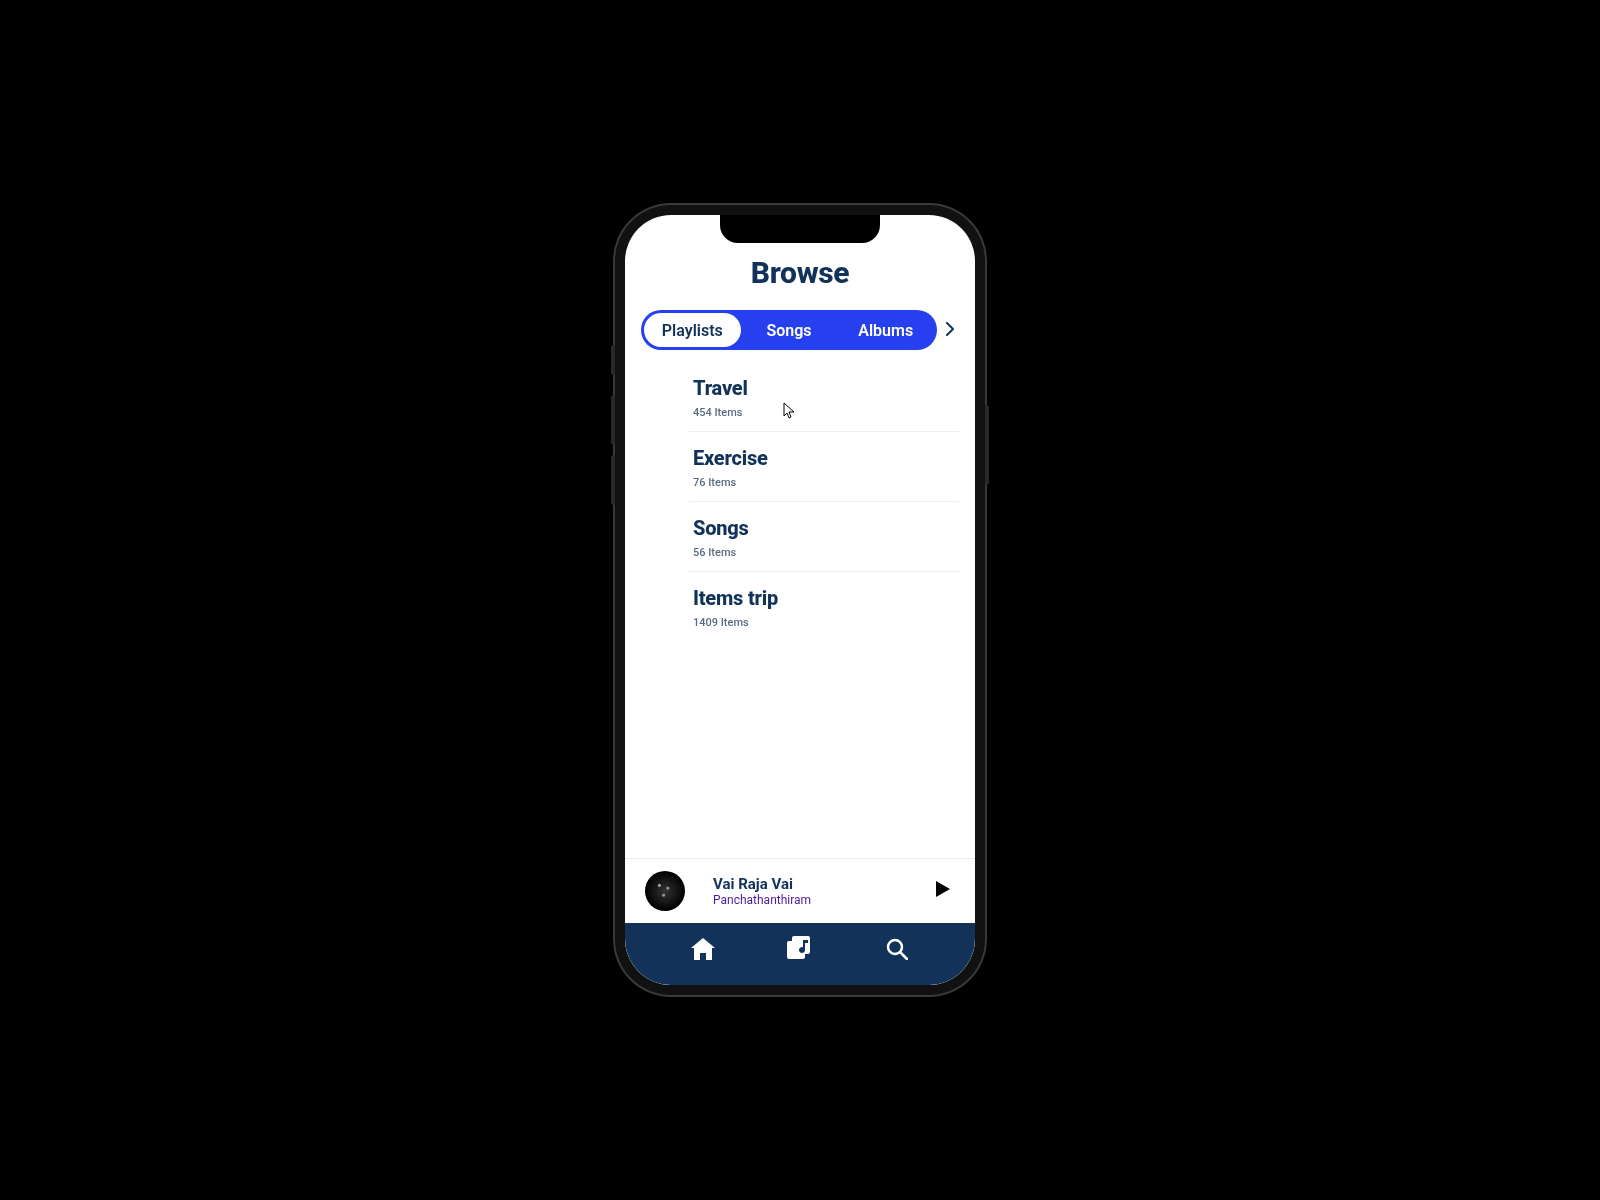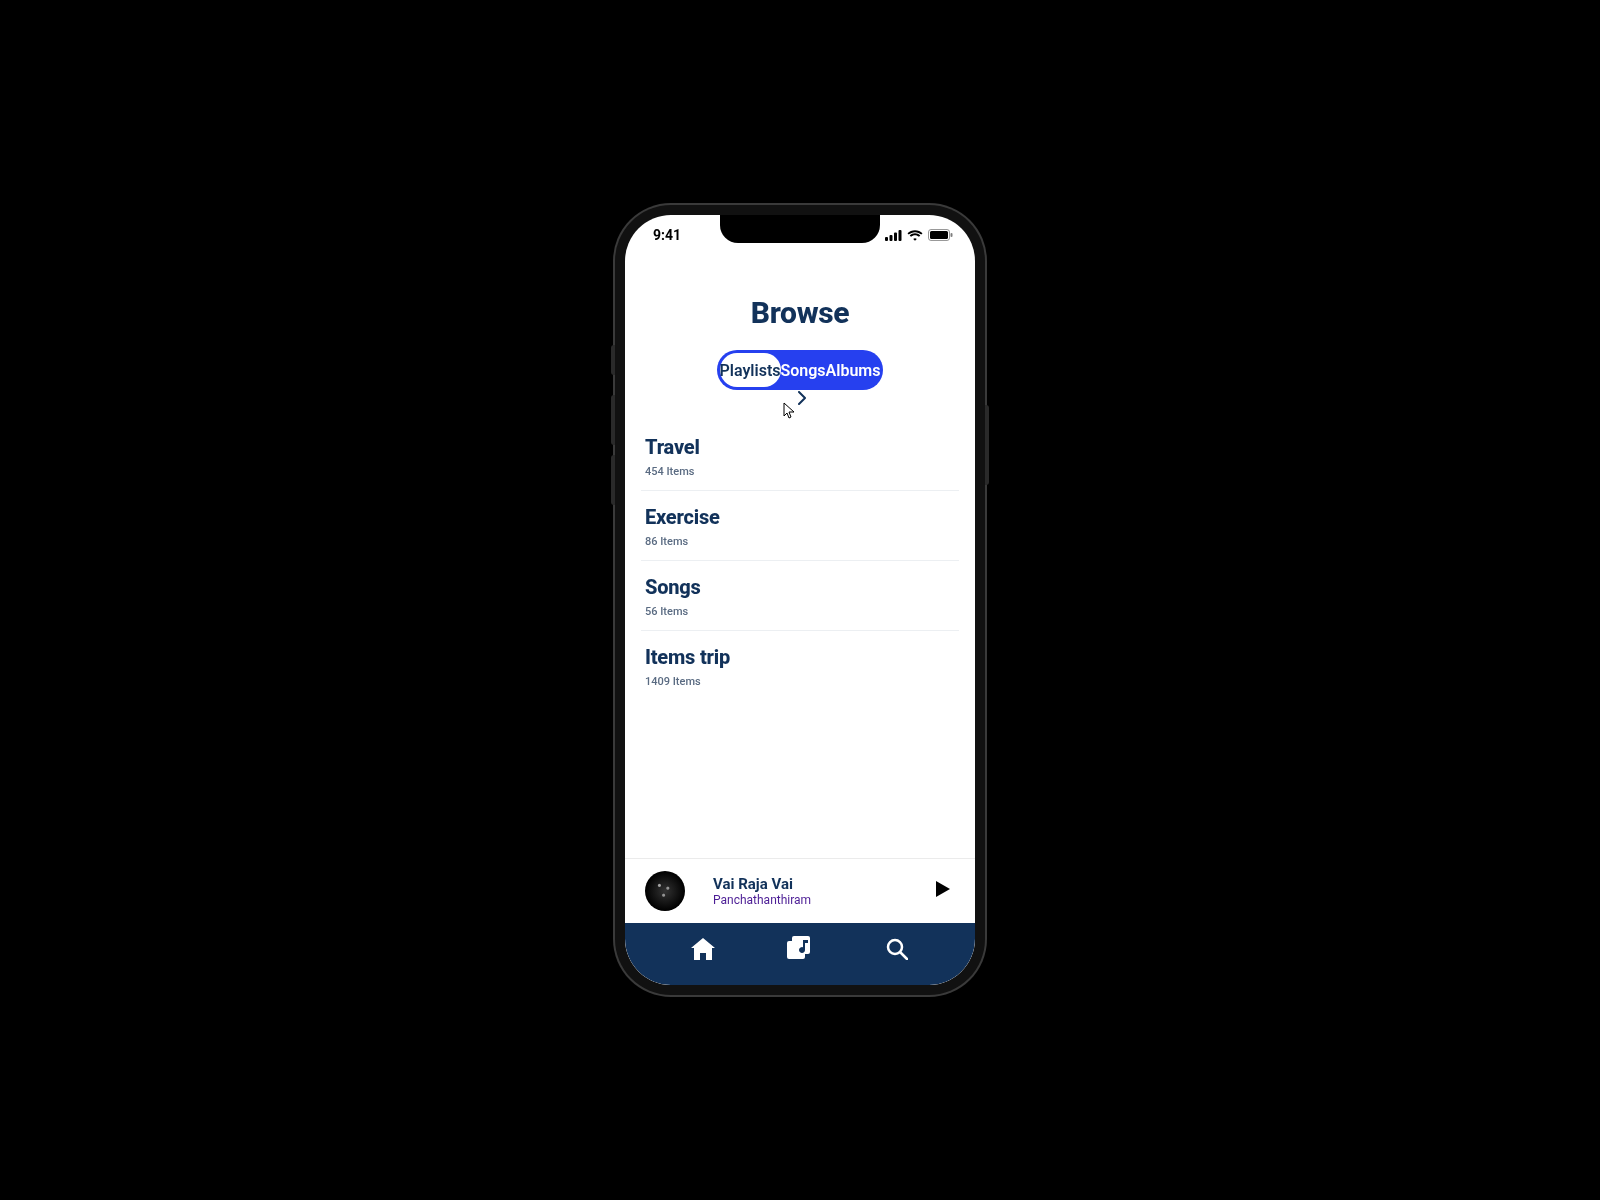--- a/index.html
+++ b/index.html
@@ -102,21 +102,20 @@
     margin-top: 40px;
     margin-bottom: 20px;
     letter-spacing: -0.3px;
   }
 
   
   .seg-wrap {
     position: relative;
     display: flex;
     align-items: center;
-    flex-direction: column;
   }
   .seg {
     flex: 1;
     background: #2640ef;
     border-radius: 999px;
     height: 40px;
     display: flex;
     align-items: center;
     padding: 3px;
     gap: 0;
@@ -149,20 +148,21 @@
   }
 
   
   .list {
     margin-top: 12px;
   }
   .list-item {
     padding: 14px 4px 12px 4px;
     border-bottom: 1px solid rgba(18,50,90,0.08);
     cursor: pointer;
+    margin-left: 48px;
   }
   .list-item:last-child { border-bottom: none; }
   .item-title {
     font-size: 20px;
     font-weight: 800;
     color: #12325a;
     margin-bottom: 6px;
     letter-spacing: -0.2px;
   }
   .item-sub {
@@ -251,47 +251,20 @@
 
 <div class="phone-frame">
   <div class="side-btn s1"></div>
   <div class="side-btn s2"></div>
   <div class="side-btn s3"></div>
   <div class="side-btn right"></div>
 
   <div class="screen">
     <div class="notch"></div>
 
-    <div class="status-bar">
-      <span>9:41</span>
-      <div class="status-right">
-        <span class="signal-icon">
-          <svg width="17" height="11" viewBox="0 0 17 11">
-              <g fill="#000">
-                <rect x="0" y="7" width="3" height="4" rx="1"></rect>
-                <rect x="4.5" y="5" width="3" height="6" rx="1"></rect>
-                <rect x="9" y="2.5" width="3" height="8.5" rx="1"></rect>
-                <rect x="13.5" y="0" width="3" height="11" rx="1"></rect>
-              </g>
-            </svg>
-        </span>
-        <span class="wifi-icon">
-          <svg width="16" height="11" viewBox="0 0 16 11">
-              <path fill="#000" d="M8 2.2c2.4 0 4.6.9 6.3 2.4l1.2-1.3C13.5 1.3 10.9.2 8 .2S2.5 1.3.5 3.3l1.2 1.3C3.4 3.1 5.6 2.2 8 2.2zm0 3c1.5 0 2.9.6 4 1.5l1.3-1.3C11.8 4 10 3.2 8 3.2S4.2 4 2.7 5.4L4 6.7c1.1-.9 2.5-1.5 4-1.5zm0 3c.7 0 1.3.3 1.8.7L8 10.7 6.2 8.9c.5-.4 1.1-.7 1.8-.7z"></path>
-            </svg>
-        </span>
-        <span class="battery-icon">
-          <svg width="25" height="12" viewBox="0 0 25 12">
-              <rect x="0.5" y="0.5" width="21" height="11" rx="2.5" fill="none" stroke="#000" stroke-opacity="0.4"></rect>
-              <rect x="2" y="2" width="18" height="8" rx="1.5" fill="#000"></rect>
-              <rect x="22.5" y="4" width="2" height="4" rx="1" fill="#000" fill-opacity="0.5"></rect>
-            </svg>
-        </span>
-      </div>
-    </div>
 
     <div class="content">
       <h1 class="page-title">Browse</h1>
 
       <div class="seg-wrap">
         <div class="seg">
           <div class="seg-tab active">
             <span>Playlists</span>
           </div>
           <div class="seg-tab">
@@ -310,21 +283,21 @@
         </div>
       </div>
 
       <div class="list">
         <div class="list-item">
           <div class="item-title">Travel</div>
           <div class="item-sub">454 Items</div>
         </div>
         <div class="list-item">
           <div class="item-title">Exercise</div>
-          <div class="item-sub">86 Items</div>
+          <div class="item-sub">76 Items</div>
         </div>
         <div class="list-item">
           <div class="item-title">Songs</div>
           <div class="item-sub">56 Items</div>
         </div>
         <div class="list-item">
           <div class="item-title">Items trip</div>
           <div class="item-sub">1409 Items</div>
         </div>
       </div>

